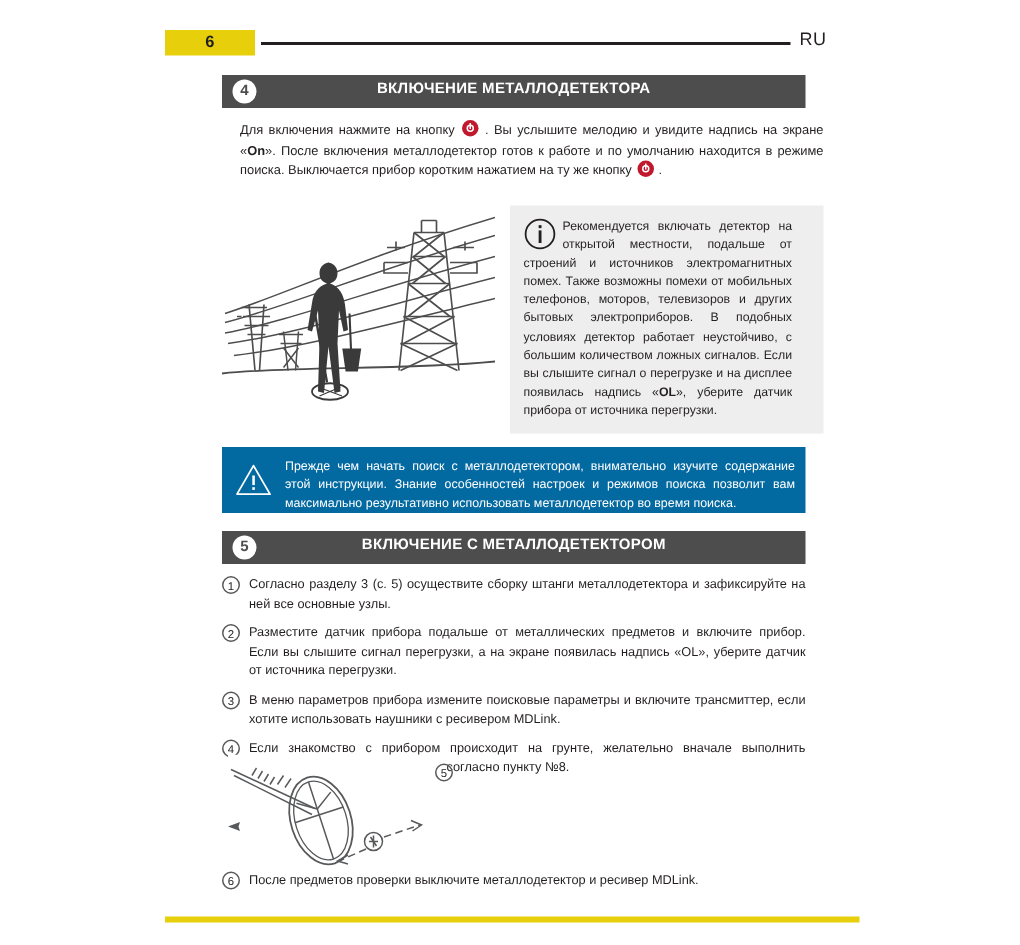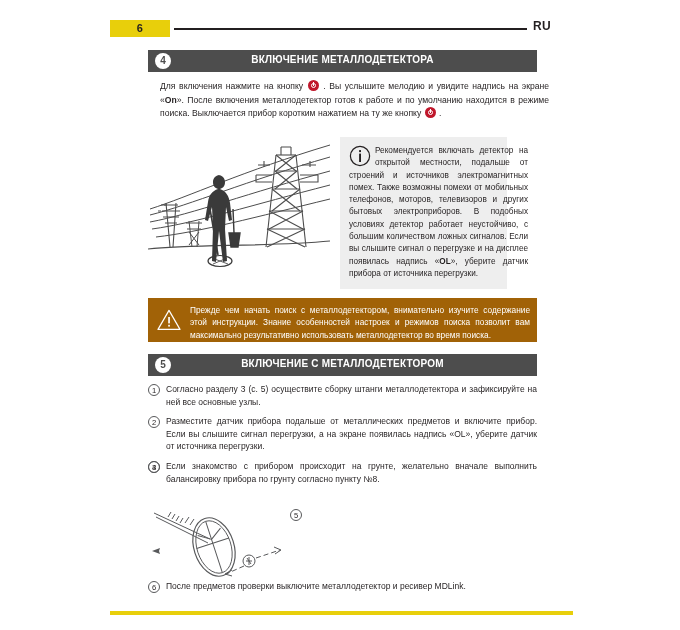--- a/index.html
+++ b/index.html
@@ -49,21 +49,21 @@
     top: 28px;
     width: 353px;
     height: 2px;
     background: #231f20;
   }
   .lang-code {
     position: absolute;
     left: 533px;
     top: 19px;
     font-size: 12px;
-    font-weight: bold;
+    font-weight: normal;
     letter-spacing: 0.4px;
     color: #231f20;
   }
 
   
   .section-bar {
     position: absolute;
     left: 148px;
     width: 389px;
     height: 22px;
@@ -146,21 +146,21 @@
     position: absolute;
     left: 148px;
     top: 137px;
     width: 182px;
     height: 152px;
   }
   .info-box {
     position: absolute;
     left: 340px;
     top: 137px;
-    width: 167px;
+    width: 209px;
     height: 152px;
     background: #eeeeee;
     box-sizing: border-box;
   }
   .info-icon {
     position: absolute;
     left: 9px;
     top: 8px;
     width: 22px;
     height: 22px;
@@ -182,21 +182,21 @@
   }
   .info-text b { font-weight: bold; }
 
   
   .warn-box {
     position: absolute;
     left: 148px;
     top: 298px;
     width: 389px;
     height: 44px;
-    background: #a16207;
+    background: #0369a1;
     box-sizing: border-box;
   }
   .warn-icon {
     position: absolute;
     left: 8px;
     top: 9px;
     width: 26px;
     height: 26px;
   }
   .warn-text {
@@ -422,20 +422,21 @@
     <div class="step">
       <span class="step-num">1</span>
       <span>Согласно разделу 3 (с. 5) осуществите сборку штанги металлодетектора и зафиксируйте на ней все основные узлы.</span>
     </div>
     <div class="step">
       <span class="step-num">2</span>
       <span>Разместите датчик прибора подальше от металлических предметов и включите прибор. Если вы слышите сигнал перегрузки, а на экране появилась надпись «OL», уберите датчик от источника перегрузки.</span>
     </div>
     <div class="step">
       <span class="step-num">3</span>
+      <span>В меню параметров прибора измените поисковые параметры и включите трансмиттер, если хотите использовать наушники с ресивером MDLink.</span>
     </div>
     <div class="step">
       <span class="step-num">4</span>
       <span>Если знакомство с прибором происходит на грунте, желательно вначале выполнить балансировку прибора по грунту согласно пункту №8.</span>
     </div>
   </div>
 
   <div class="illus-coil">
     <svg viewBox="0 0 145 78" width="145" height="78" xmlns="http://www.w3.org/2000/svg">
       <rect x="0" y="0" width="145" height="78" fill="#ffffff"></rect>

